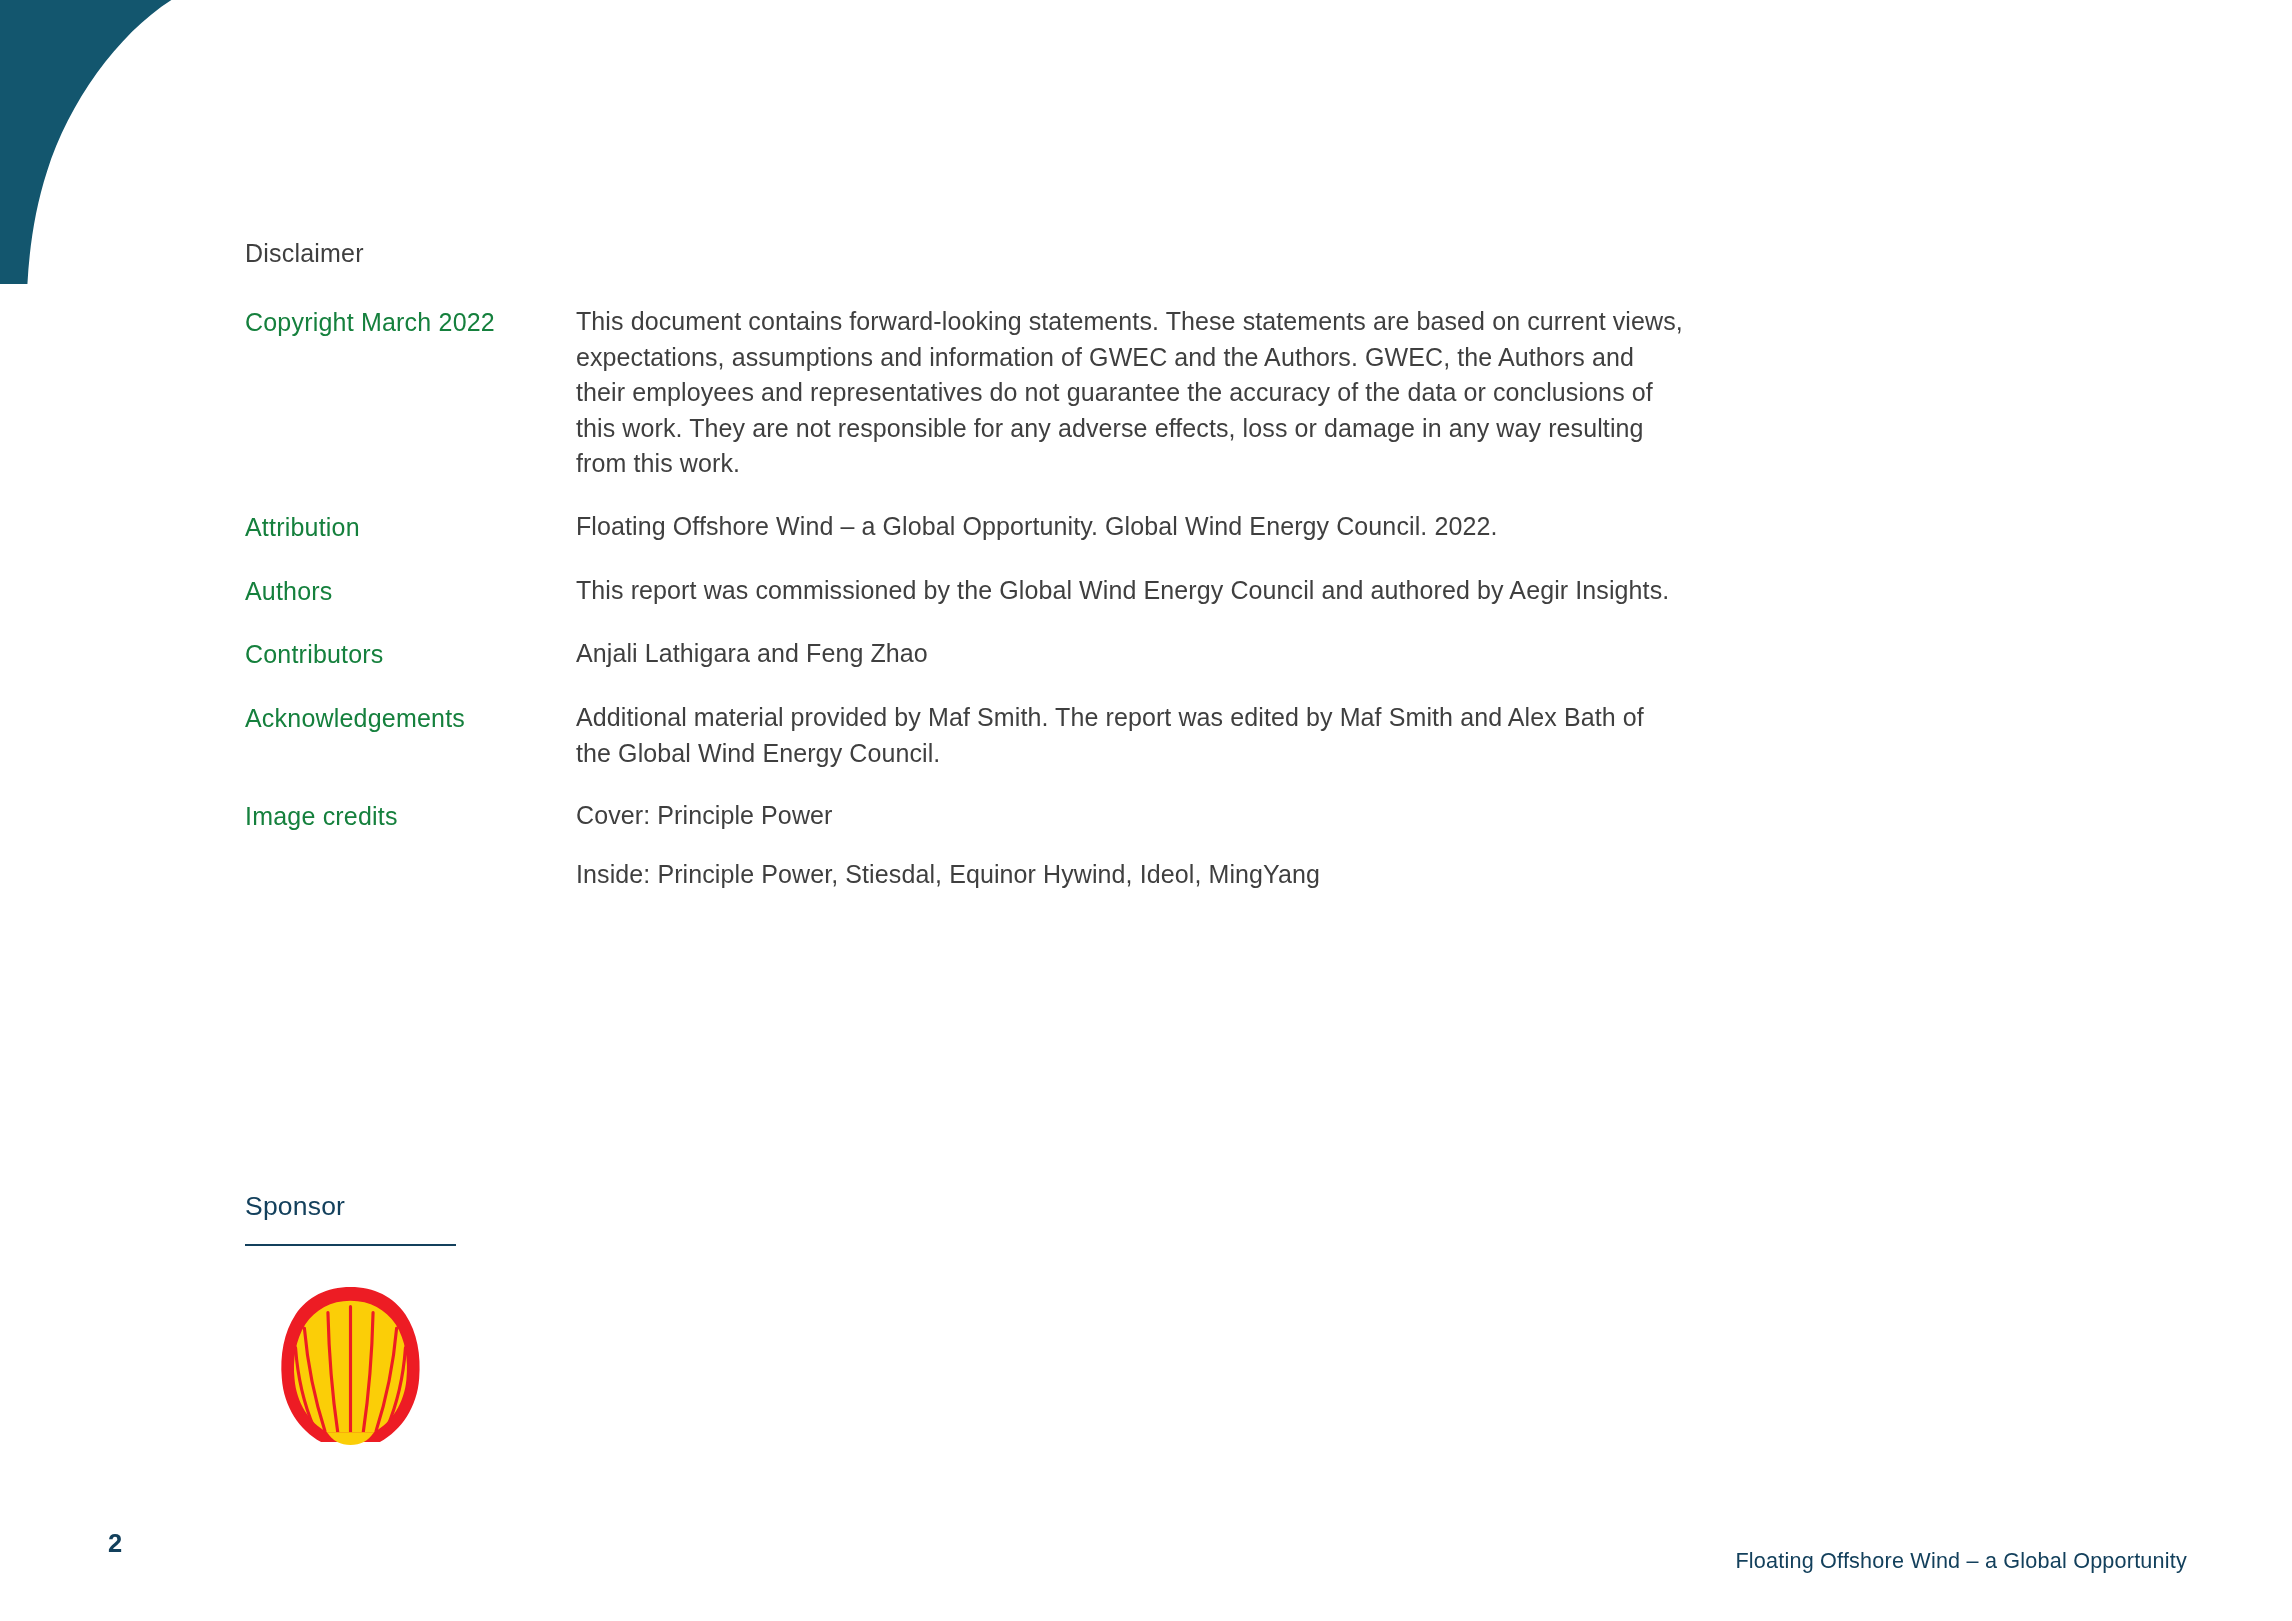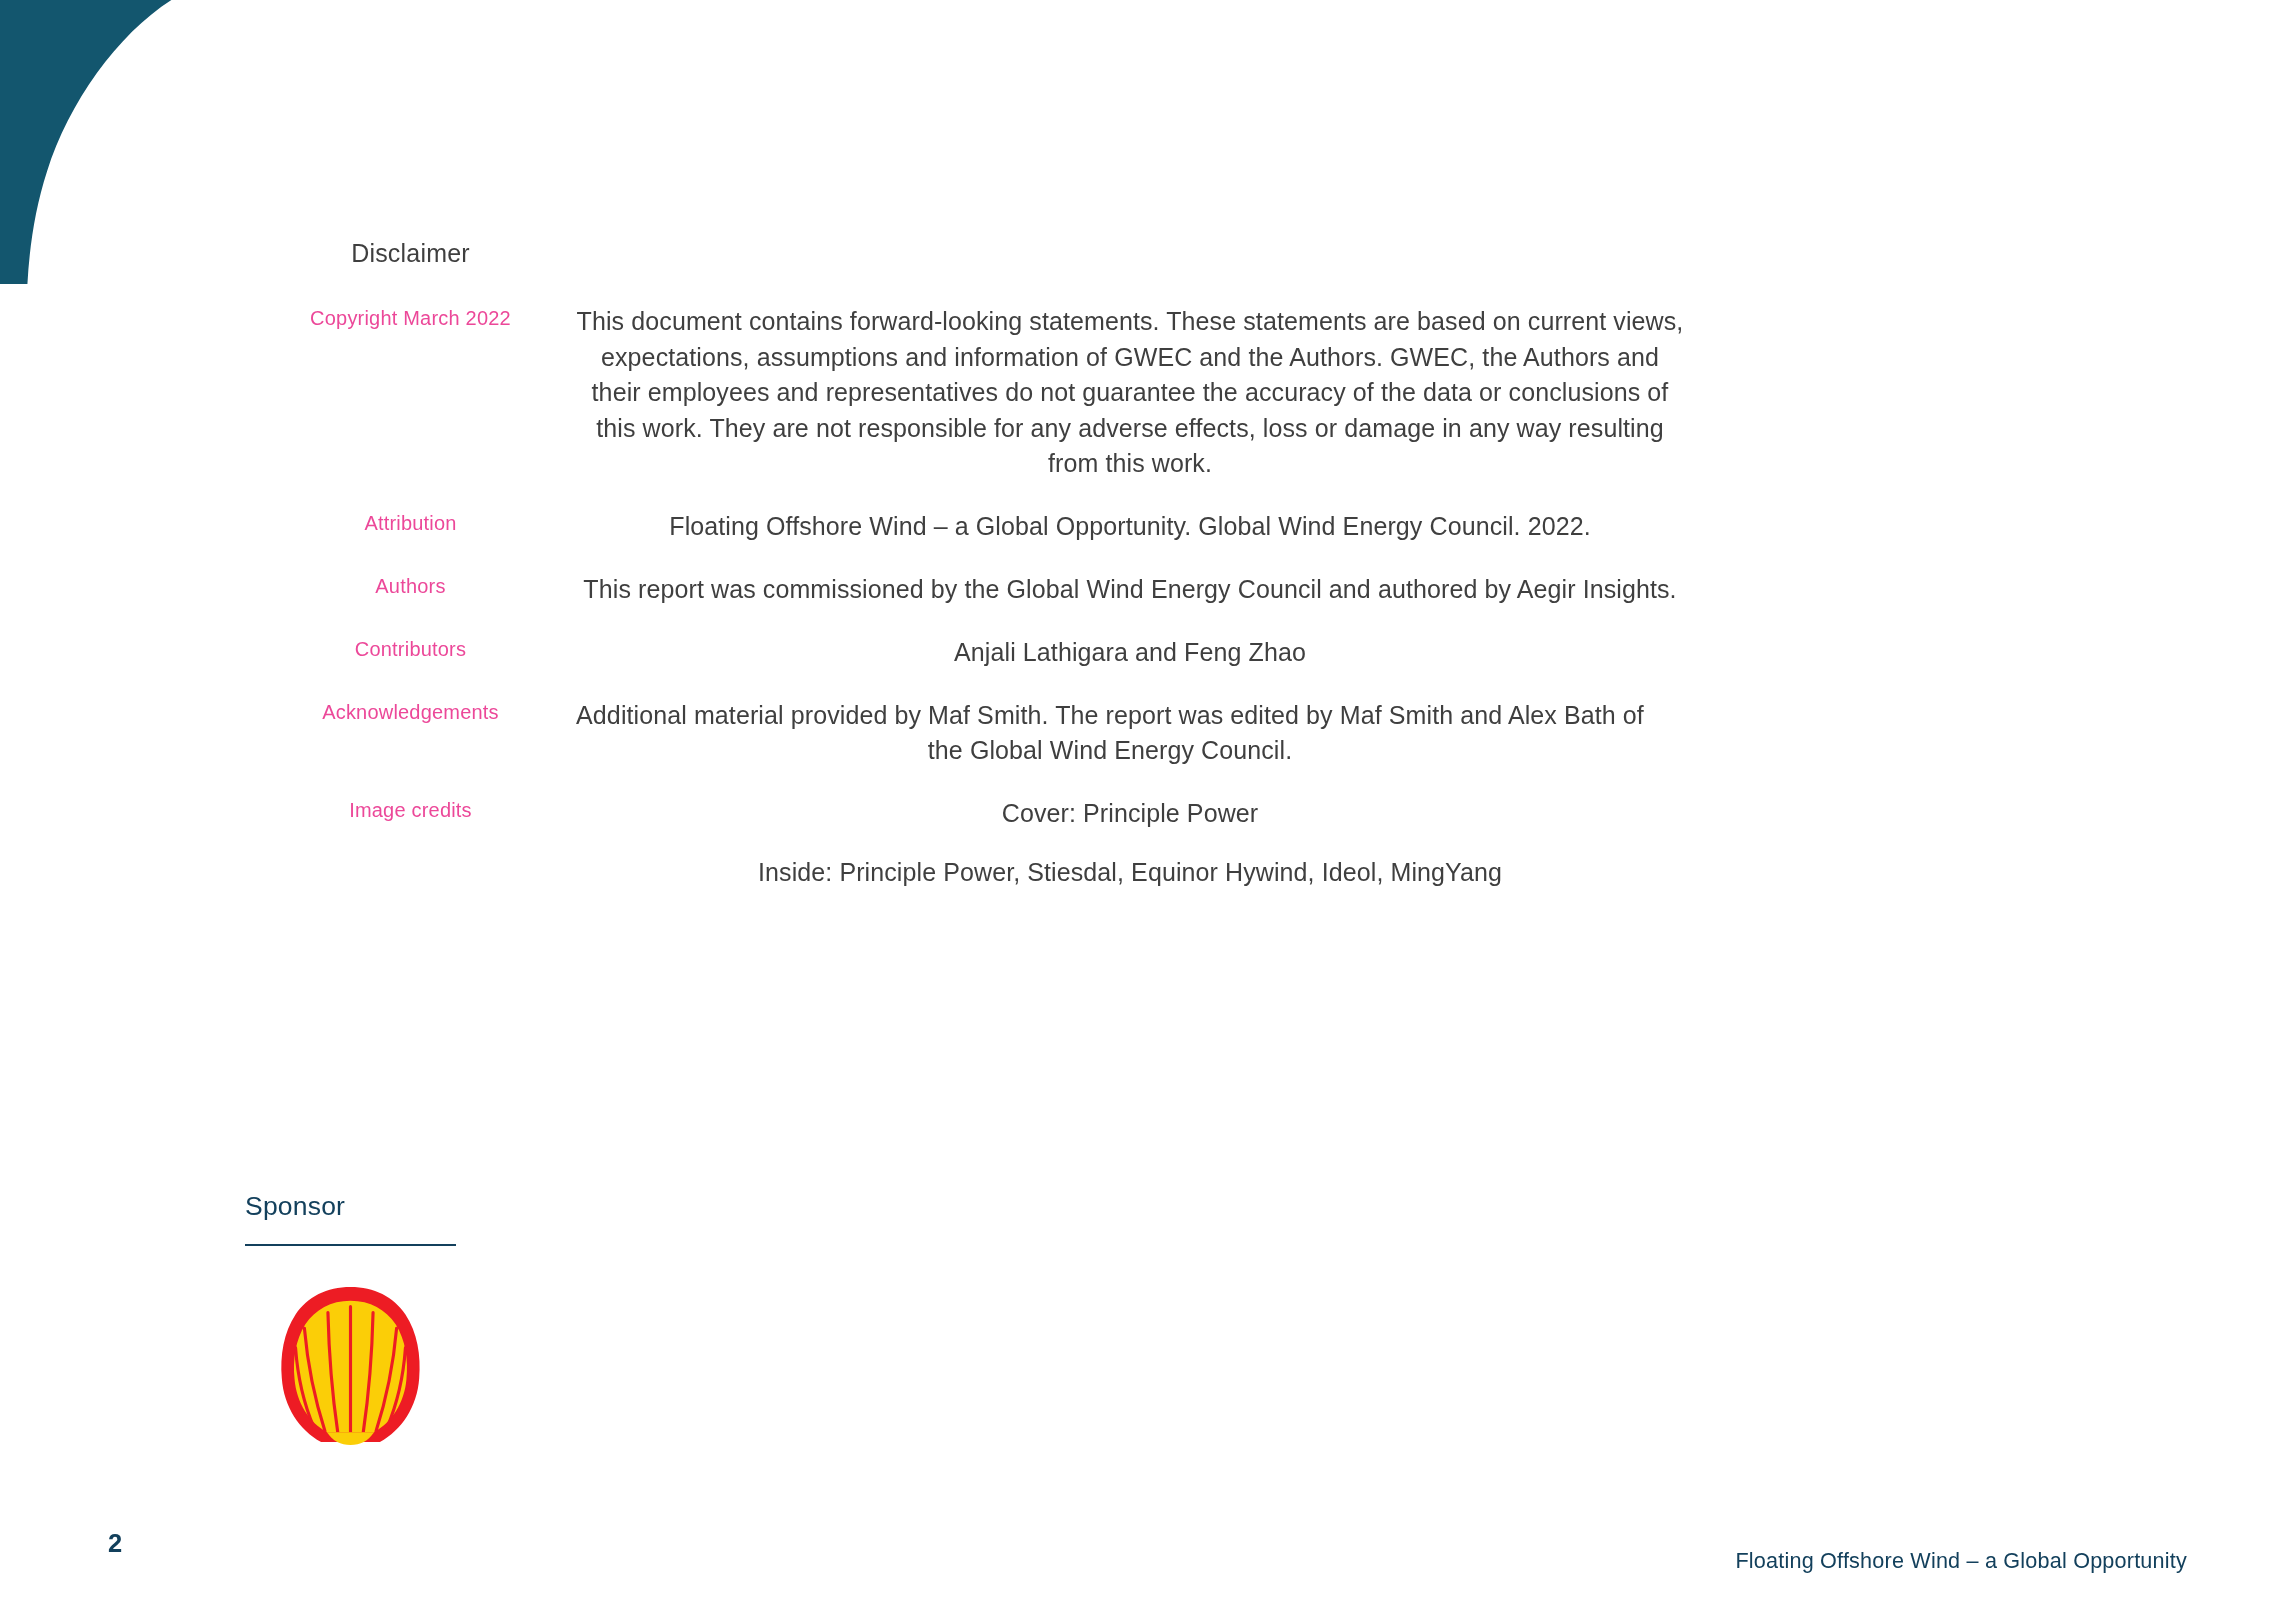--- a/index.html
+++ b/index.html
@@ -35,29 +35,28 @@
     position: absolute;
     left: 245px;
     top: 235px;
     width: 1764px;
   }
 
   .row {
     display: flex;
     align-items: flex-start;
     margin-bottom: 27.4px;
-    text-align: center;
   }
 
   .label {
     width: 331px;
     flex: 0 0 331px;
-    font-size: 20px;
+    font-size: 25px;
     line-height: 1.45;
-    color: #ec4899;
+    color: #15803d;
     letter-spacing: 0.2px;
   }
   .value {
     flex: 1;
     font-size: 25px;
     line-height: 1.42;
     color: #3f3f3f;
     letter-spacing: 0.1px;
     max-width: 1108px;
   }

